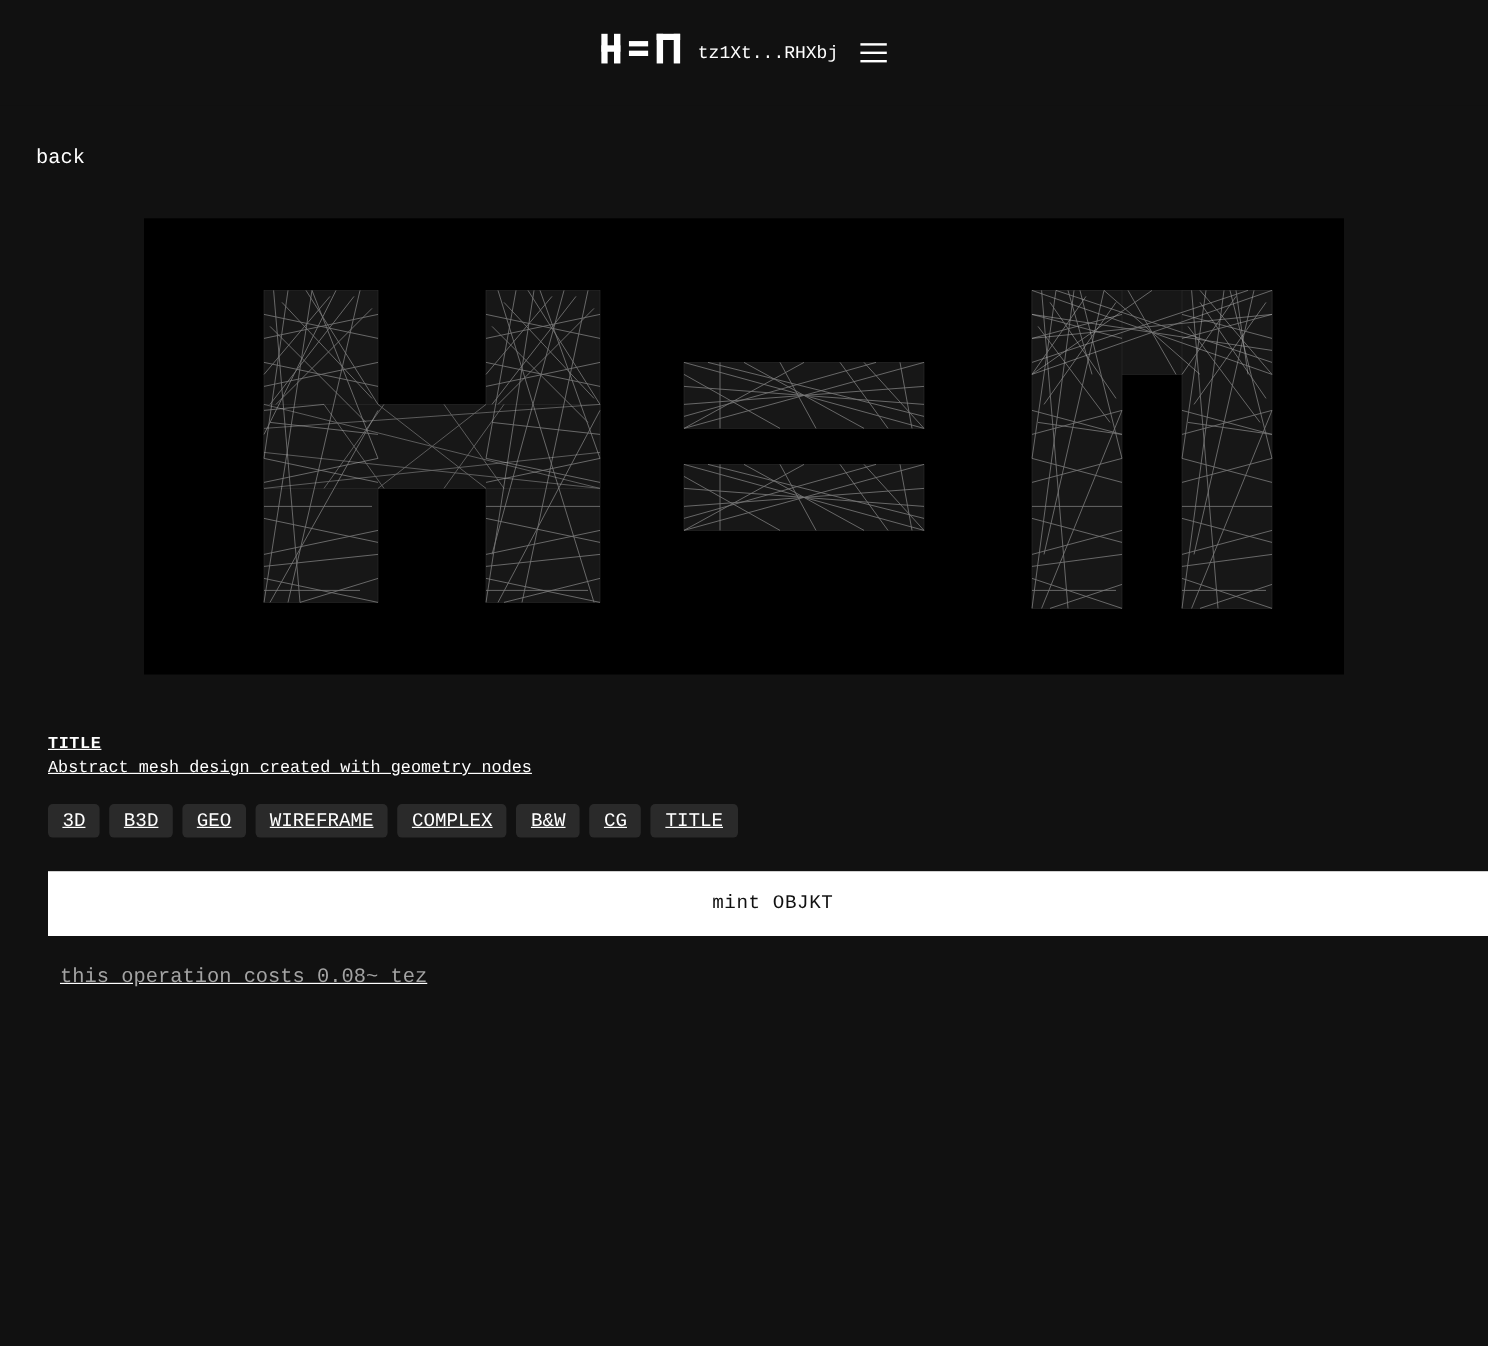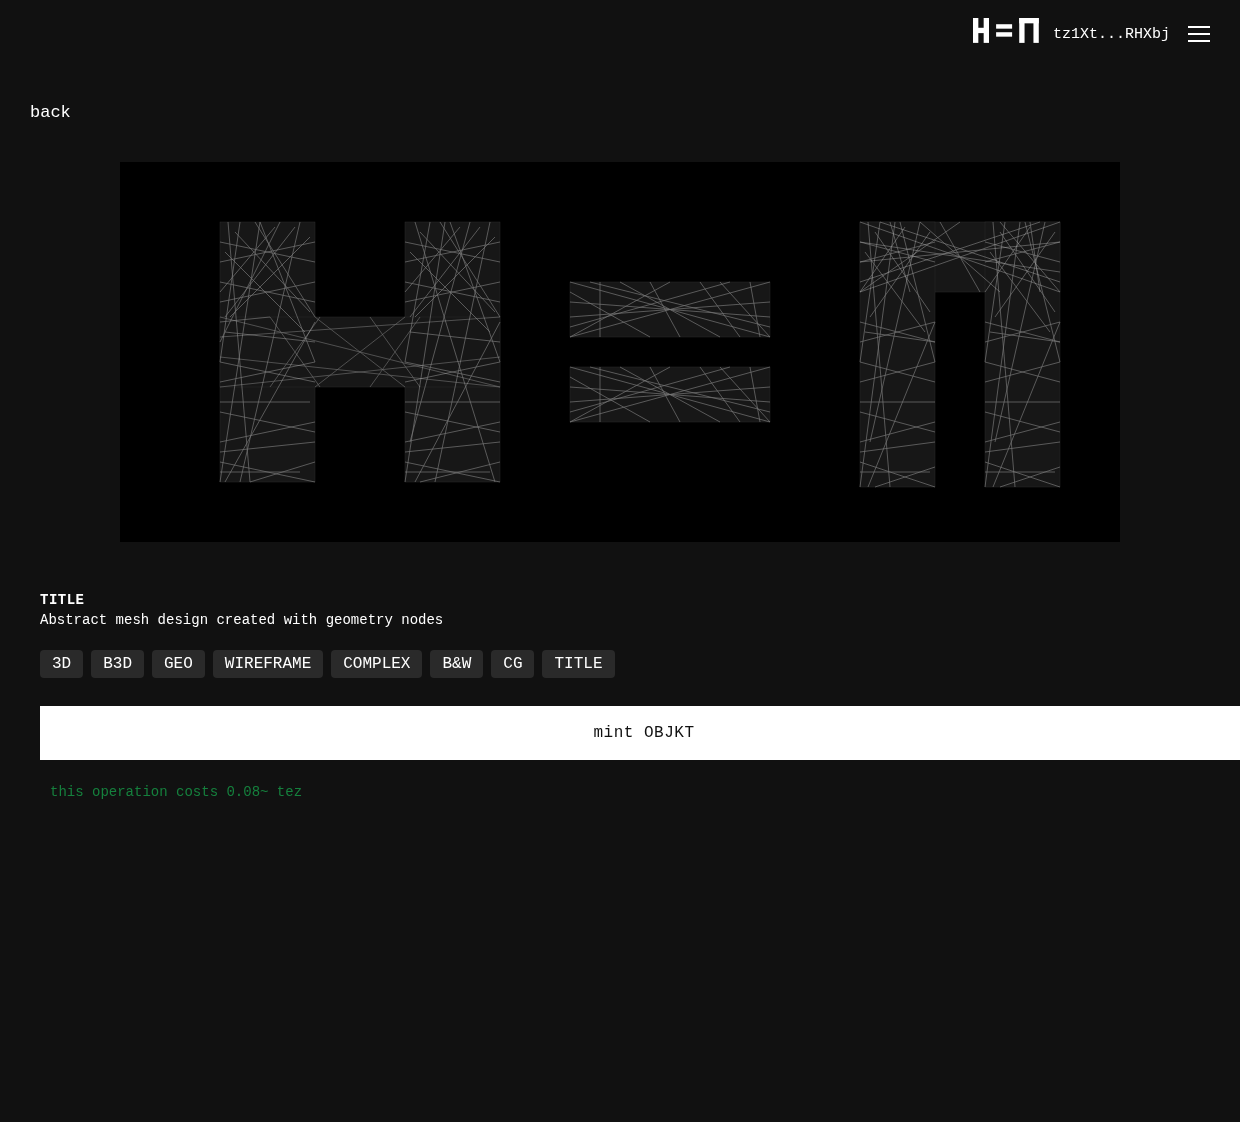--- a/index.html
+++ b/index.html
@@ -12,23 +12,23 @@
       background-color: #111111;
       color: #ffffff;
       font-family: 'Courier New', Courier, monospace;
       min-height: 1122px;
       width: 1240px;
     }
 
     
     .header {
       display: flex;
-      justify-content: flex-end;
+      justify-content: center;
       align-items: center;
-      padding: 18px 30px;
+      padding: 28px 30px;
       background-color: #111111;
     }
 
     .logo {
       display: flex;
       align-items: center;
     }
 
     .logo svg {
       width: 80px;
@@ -67,20 +67,21 @@
       font-size: 17px;
       color: #ffffff;
       cursor: pointer;
       font-family: 'Courier New', Courier, monospace;
       display: inline-block;
     }
 
     
     .main-content {
       padding: 20px 30px 40px 30px;
+      text-decoration: underline;
     }
 
     
     .artwork-container {
       background-color: #000000;
       width: 1000px;
       height: 380px;
       margin: 0 auto 50px auto;
       display: flex;
       align-items: center;
@@ -144,22 +145,22 @@
       border: none;
       cursor: pointer;
       text-align: center;
       display: block;
       margin: 0 auto 20px auto;
       letter-spacing: 0.5px;
     }
 
     
     .cost-info {
-      font-size: 14px;
-      color: #15803d;
+      font-size: 17px;
+      color: #a3a3a3;
       font-family: 'Courier New', Courier, monospace;
       line-height: 1.8;
       padding: 0 10px;
     }
   </style>
 </head>
 <body>
 
 <header class="header">
   <div class="logo">

